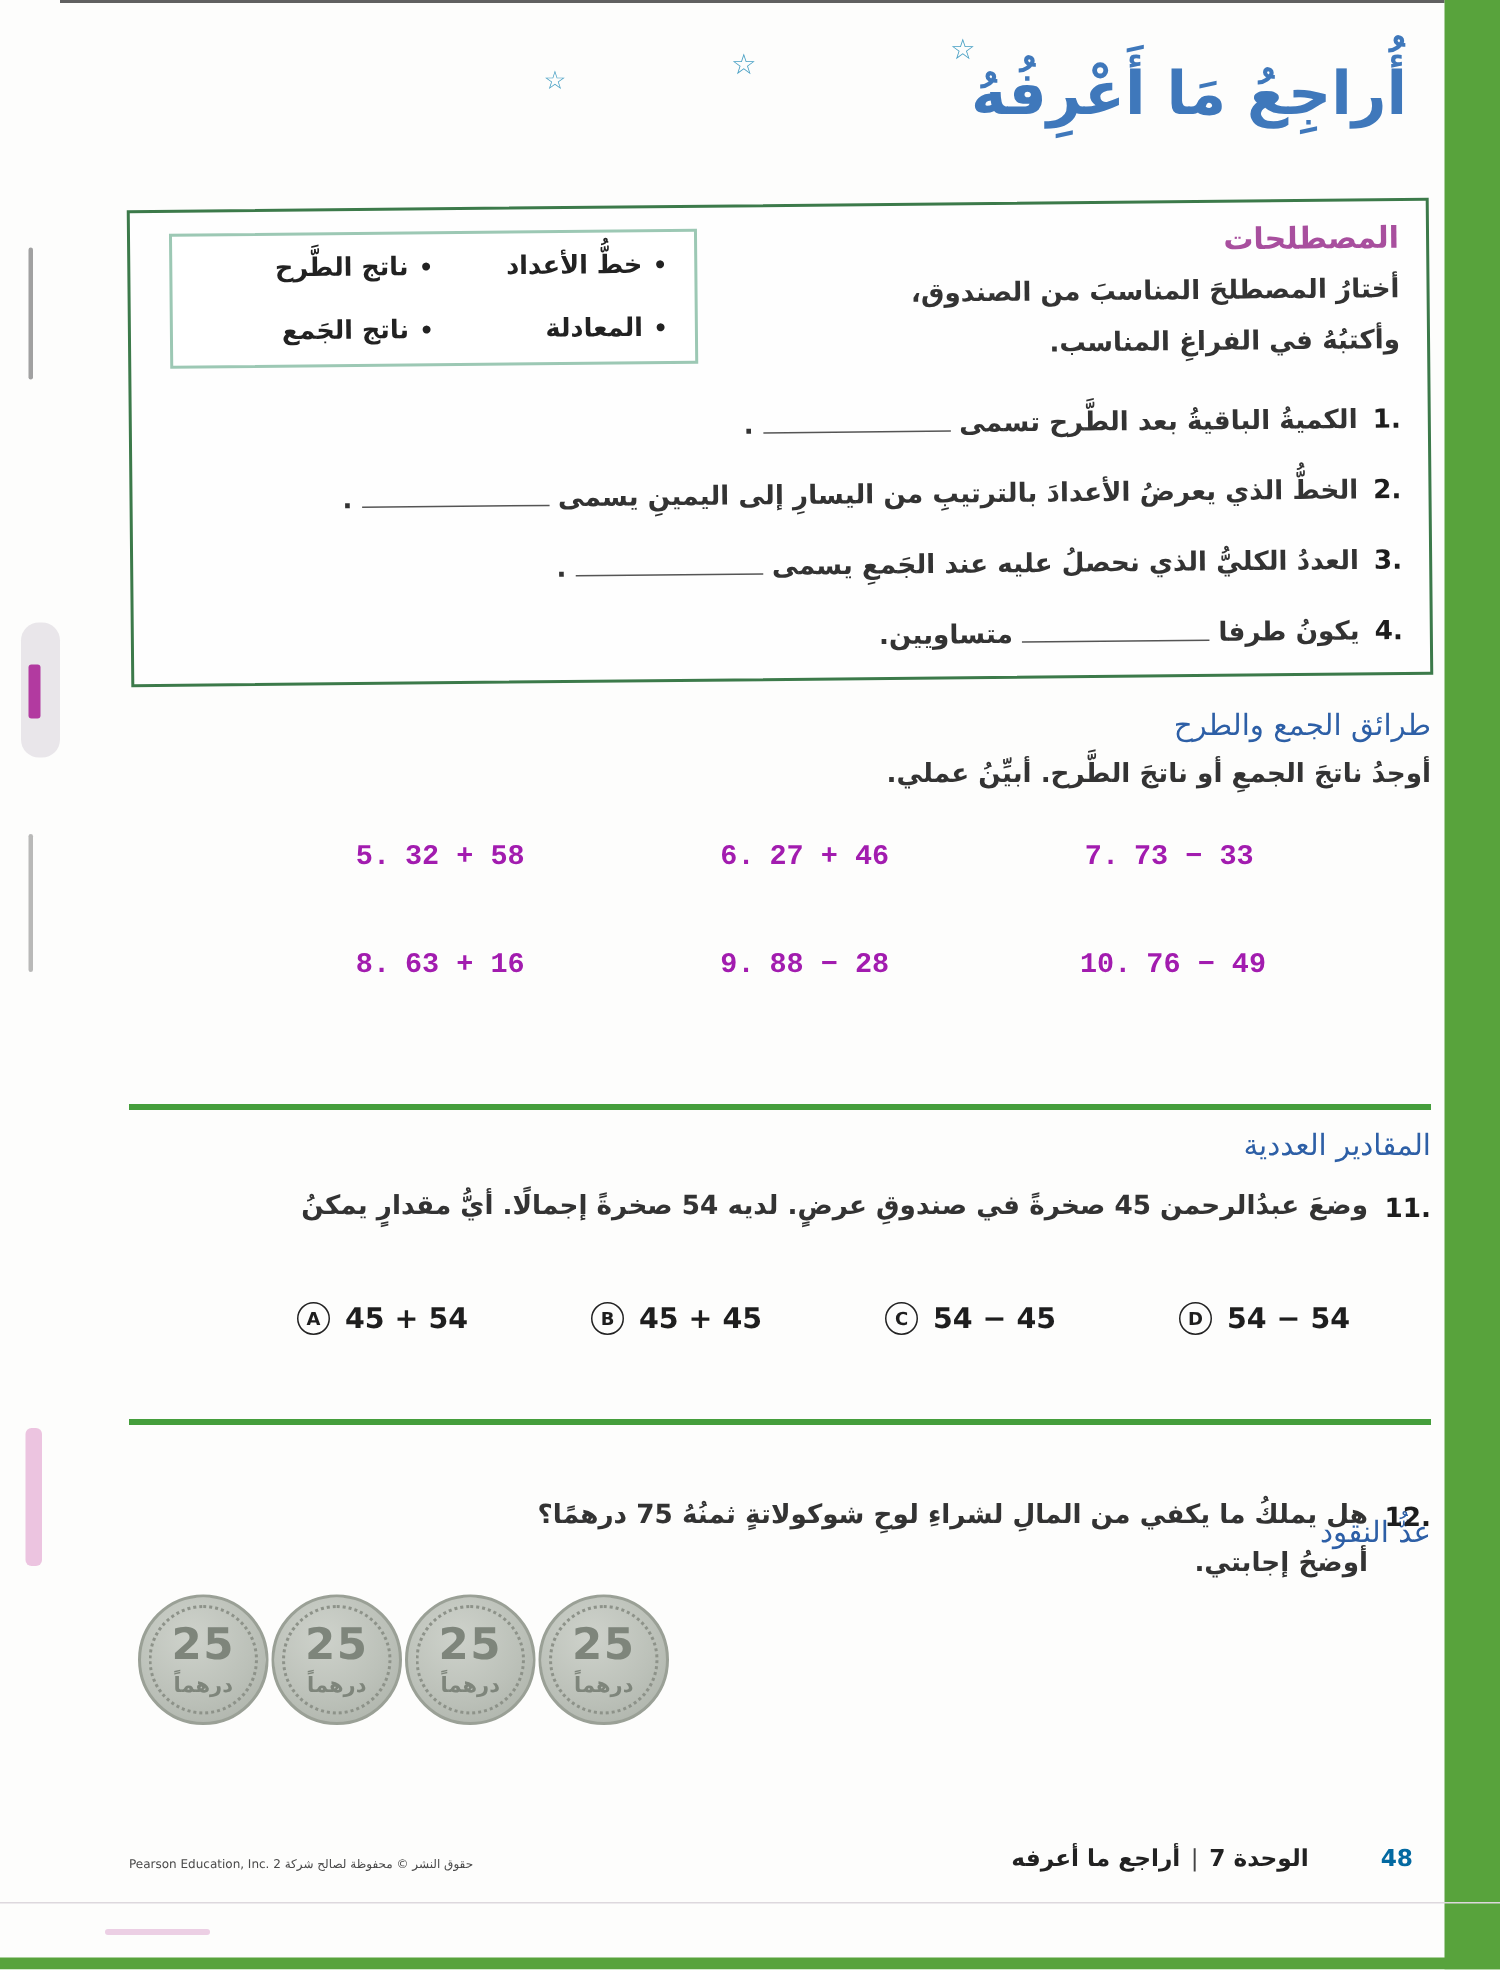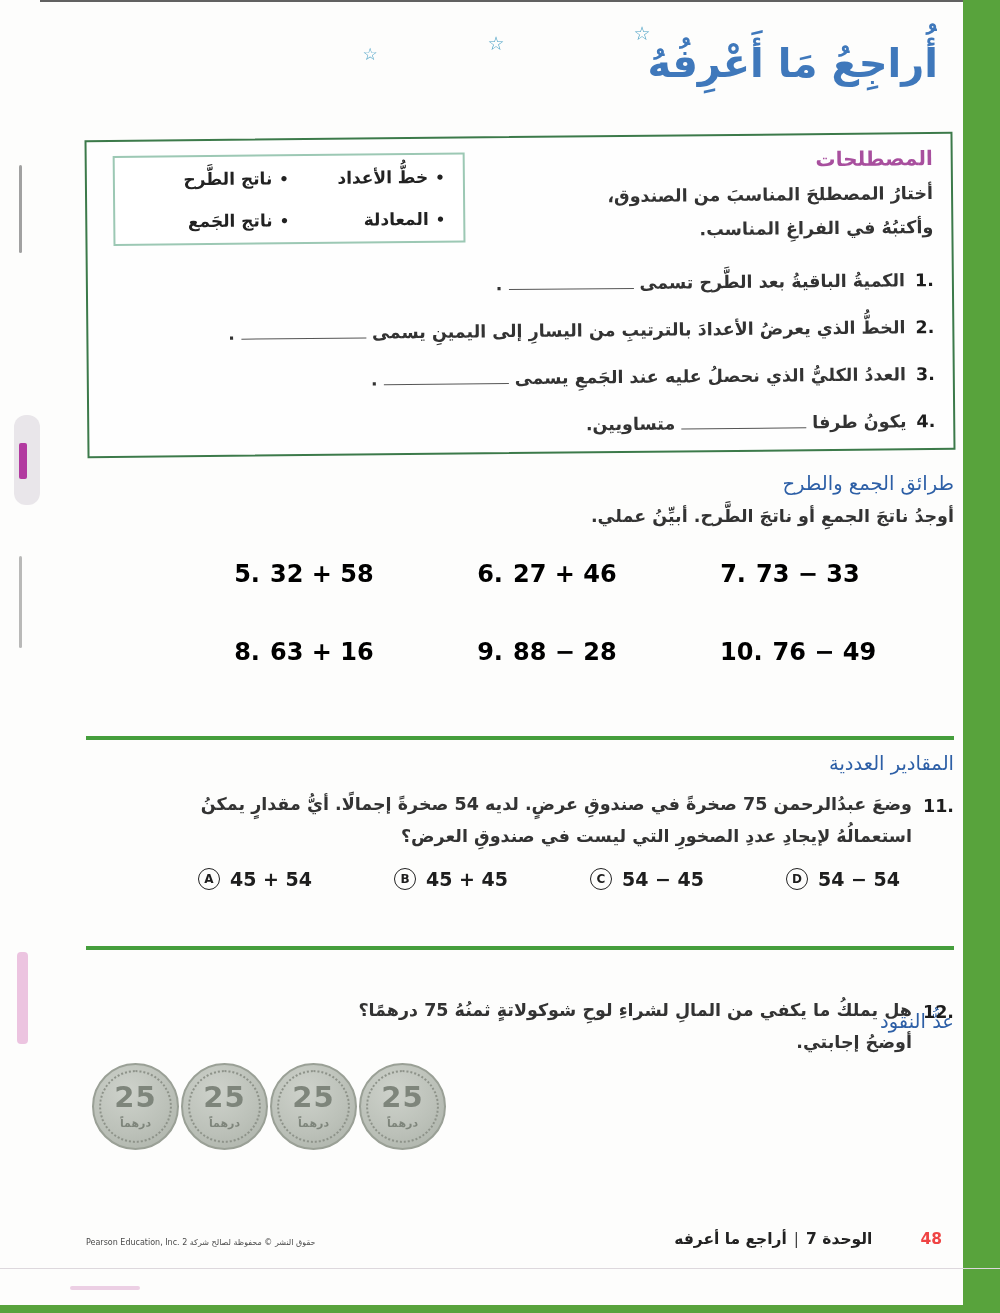--- a/index.html
+++ b/index.html
@@ -52,21 +52,21 @@
   .blank { display:inline-block; width:125px; border-bottom:1.6px solid #555; height:14px; margin:0 6px; vertical-align:baseline; }
 
   
   .sec-heading { position:absolute; right:46px; font-size:19.5px; font-weight:normal; color:#2d5fa6; direction:rtl; }
   .methods-heading { top:472px; }
   .methods-instructions { position:absolute; top:506px; right:46px; font-size:17.5px; font-weight:600; color:#333; direction:rtl; }
 
   
   .problems-grid { position:absolute; top:560px; left:86px; width:868px; }
   .prow { display:flex; padding-left:148px; margin-bottom:50px; }
-  .pcell { width:243px; flex:0 0 auto; font-size:24px; font-weight:bold; color:#000000; }
+  .pcell { width:243px; flex:0 0 auto; font-size:19px; font-weight:bold; color:#a21caf;font-family:Liberation Mono, monospace; }
   .pcell .pnum { display:inline-block; min-width:26px; text-align:right; margin-right:10px; }
 
   .separator { position:absolute; left:86px; width:868px; height:3.5px; background:#459e3c; }
   .sep1 { top:736px; }
   .sep2 { top:946px; }
 
   .quantities-heading { top:752px; }
   .problem { position:absolute; left:86px; right:46px; direction:rtl; text-align:right;
              font-size:17.5px; font-weight:600; color:#333; line-height:1.85; padding-right:42px; }
   .problem-11 { top:788px; }
@@ -83,30 +83,30 @@
   .money-heading { top:1010px; }
 
   
   .coins-row { position:absolute; top:1063px; left:92px; display:flex; gap:2px; }
   .coin { width:87px; height:87px; border-radius:50%;
           background:radial-gradient(circle at 40% 32%, #ced2cb 0%, #bcc1b9 55%, #aab0a7 100%);
           border:2px solid #9aa096; position:relative;
           display:flex; flex-direction:column; align-items:center; justify-content:center; }
   .coin::before { content:""; position:absolute; inset:5px; border:2px dotted #8d9289; border-radius:50%; }
   .coin-value { font-size:29px; font-weight:bold; color:#7e857b; line-height:1; letter-spacing:1px; }
-  .coin-label { font-size:11px; color:#7e857b; font-weight:bold; margin-top:5px; }
+  .coin-label { font-size:14px; color:#7e857b; font-weight:bold; margin-top:5px; }
 
   
   .footer-copyright { position:absolute; top:1238px; left:86px; font-size:8px; color:#4a4a4a; direction:rtl; }
   .footer-right { position:absolute; top:1230px; right:58px; display:flex; align-items:center; gap:48px; }
   .footer-unit-block { direction:rtl; font-size:15.5px; color:#222; display:flex; gap:7px; align-items:center; }
   .footer-unit { font-weight:bold; }
   .footer-divider { font-weight:400; color:#444; }
   .footer-review { font-weight:600; }
-  .page-number { font-size:15.5px; font-weight:bold; color:#ef4444; }
+  .page-number { font-size:15.5px; font-weight:bold; color:#0369a1; }
 </style>
 </head>
 <body>
 
 <div class="page">
 
   <div class="top-line"></div>
   <div class="green-bar"></div>
   <div class="bottom-hairline"></div>
   <div class="bottom-green"></div>
@@ -178,22 +178,21 @@
       <div class="pcell"><span class="pnum">9.</span><span>88 − 28</span></div>
       <div class="pcell"><span class="pnum">10.</span><span>76 − 49</span></div>
     </div>
   </div>
 
   <div class="separator sep1"></div>
 
   <div class="sec-heading quantities-heading">المقادير العددية</div>
   <div class="problem problem-11">
     <span class="pnum-abs">11.</span>
-    <div>وضعَ عبدُالرحمن 75 صخرةً في صندوقِ عرضٍ. لديه 54 صخرةً إجمالًا. أيُّ مقدارٍ يمكنُ</div>
-    <div>استعمالُهُ لإيجادِ عددِ الصخورِ التي ليست في صندوقِ العرض؟</div>
+    <div>وضعَ عبدُالرحمن 45 صخرةً في صندوقِ عرضٍ. لديه 54 صخرةً إجمالًا. أيُّ مقدارٍ يمكنُ</div>
   </div>
 
   <div class="choices-row">
     <div class="choice">
         <span class="choice-letter">A</span>
         <span>45 + 54</span>
       </div>
     <div class="choice">
         <span class="choice-letter">B</span>
         <span>45 + 45</span>

